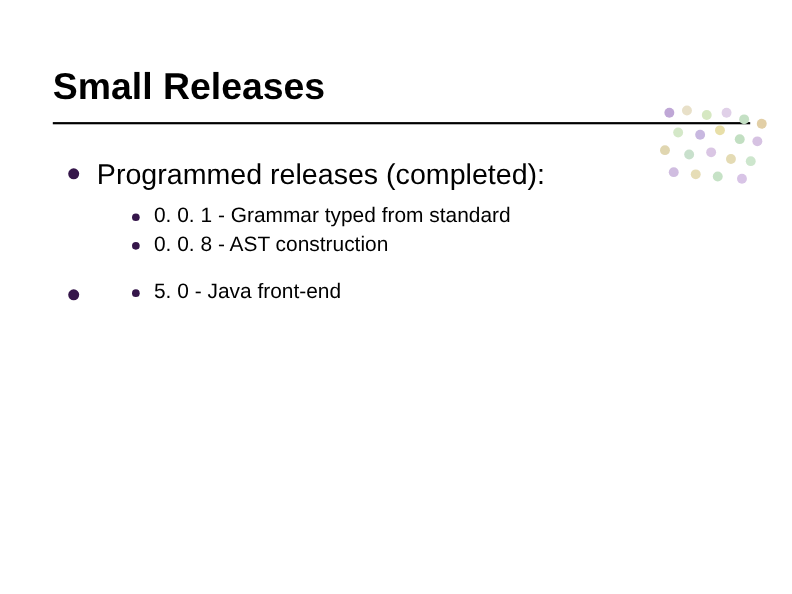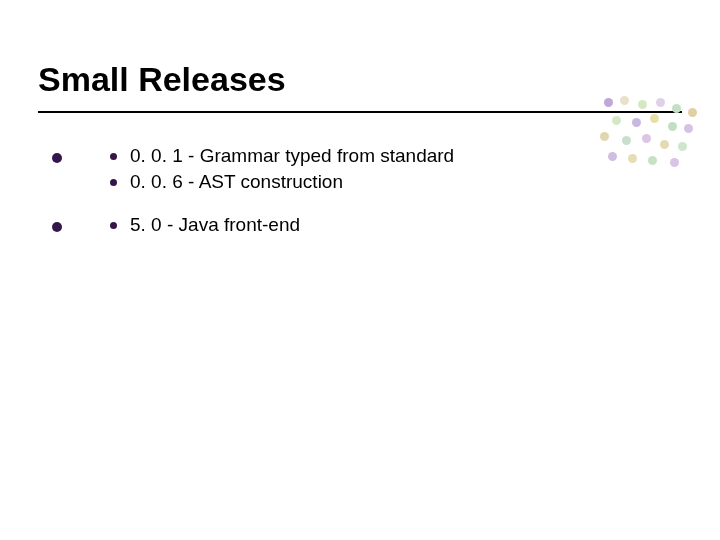--- a/index.html
+++ b/index.html
@@ -8,21 +8,21 @@
     width: 720px;
     height: 540px;
     background: #ffffff;
     font-family: Arial, Helvetica, sans-serif;
     color: #000;
     position: relative;
     overflow: hidden;
   }
   .slide {
     box-sizing: border-box;
-    padding: 60px 38px 20px 38px;
+    padding: 60px 38px 20px 48px;
     width: 720px;
     height: 540px;
     position: relative;
   }
   .title {
     font-size: 34px;
     font-weight: bold;
     border-bottom: 2px solid #000;
     padding-bottom: 12px;
     margin-bottom: 30px;
@@ -84,23 +84,24 @@
 </style>
 </head>
 <body>
 
 <div class="slide">
 
   <div class="title">Small Releases</div>
 
   <ul class="level1">
     <li>
+      <span>Programmed releases (completed):</span>
       <ul class="level2">
         <li><span>0. 0. 1 - Grammar typed from standard</span></li>
-        <li><span>0. 0. 6 - AST construction</span></li>
+        <li><span>0. 0. 8 - AST construction</span></li>
       </ul>
     </li>
     <li>
       <ul class="level2">
         <li><span>5. 0 - Java front-end</span></li>
       </ul>
     </li>
   </ul>
 
   <div class="dots">

